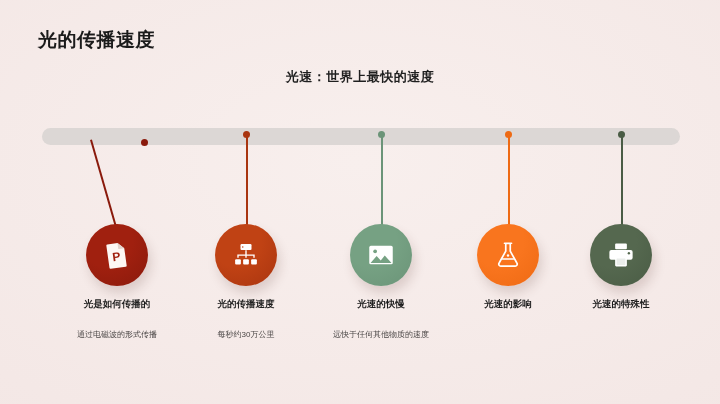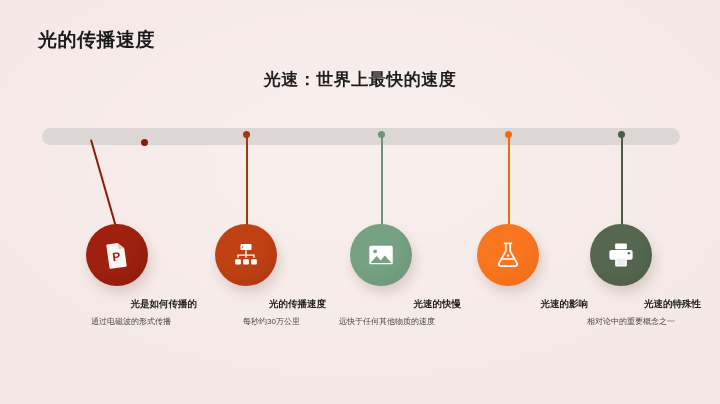--- a/index.html
+++ b/index.html
@@ -31,21 +31,21 @@
     color: #1b1b1b;
     letter-spacing: 0.5px;
     white-space: nowrap;
   }
   .slide-subtitle {
     position: absolute;
     left: 0;
     right: 0;
     top: 68px;
     text-align: center;
-    font-size: 17px;
+    font-size: 13px;
     font-weight: bold;
     color: #1f1f1f;
     letter-spacing: 0.5px;
   }
 
   
   .timeline-bar {
     position: absolute;
     left: 42px;
     top: 128px;
@@ -103,30 +103,30 @@
     justify-content: center;
     box-shadow: 3px 7px 11px rgba(90, 50, 40, 0.17);
   }
   .bubble svg { display: block; }
 
   .label {
     position: absolute;
     top: 298px;
     left: 0;
     width: 160px;
-    text-align: right;
+    text-align: center;
   }
   .label-title {
     font-size: 9.5px;
     font-weight: bold;
     color: #1c1c1c;
     line-height: 1.35;
   }
   .label-desc {
-    margin-top: 5px;
+    margin-top: 18px;
     font-size: 8px;
     color: #4b4746;
     line-height: 1.55;
     padding: 0 26px;
   }
 </style>
 </head>
 <body>
 
 <div class="slide">
@@ -218,18 +218,17 @@
         <rect x="7.3" y="2.8" width="9.4" height="4.6" rx="0.8" fill="#fff"></rect>
         <rect x="2.7" y="7.9" width="18.6" height="7.9" rx="1.6" fill="#fff"></rect>
         <circle cx="18.3" cy="10.6" r="0.95" fill="#55684f"></circle>
         <rect x="7.3" y="13.6" width="9.4" height="7.5" rx="0.9" fill="#fff"></rect>
         <rect x="8.5" y="14.8" width="7" height="5.2" rx="0.5" fill="#55684f" opacity="0.12"></rect>
       </svg>
           </span>
         </div>
         <div class="label">
           <div class="label-title">光速的特殊性</div>
-          <div class="label-desc">相对论中的重要概念之一</div>
         </div>
       </div>
     </div>
 
 </div>
 
 </body></html>

